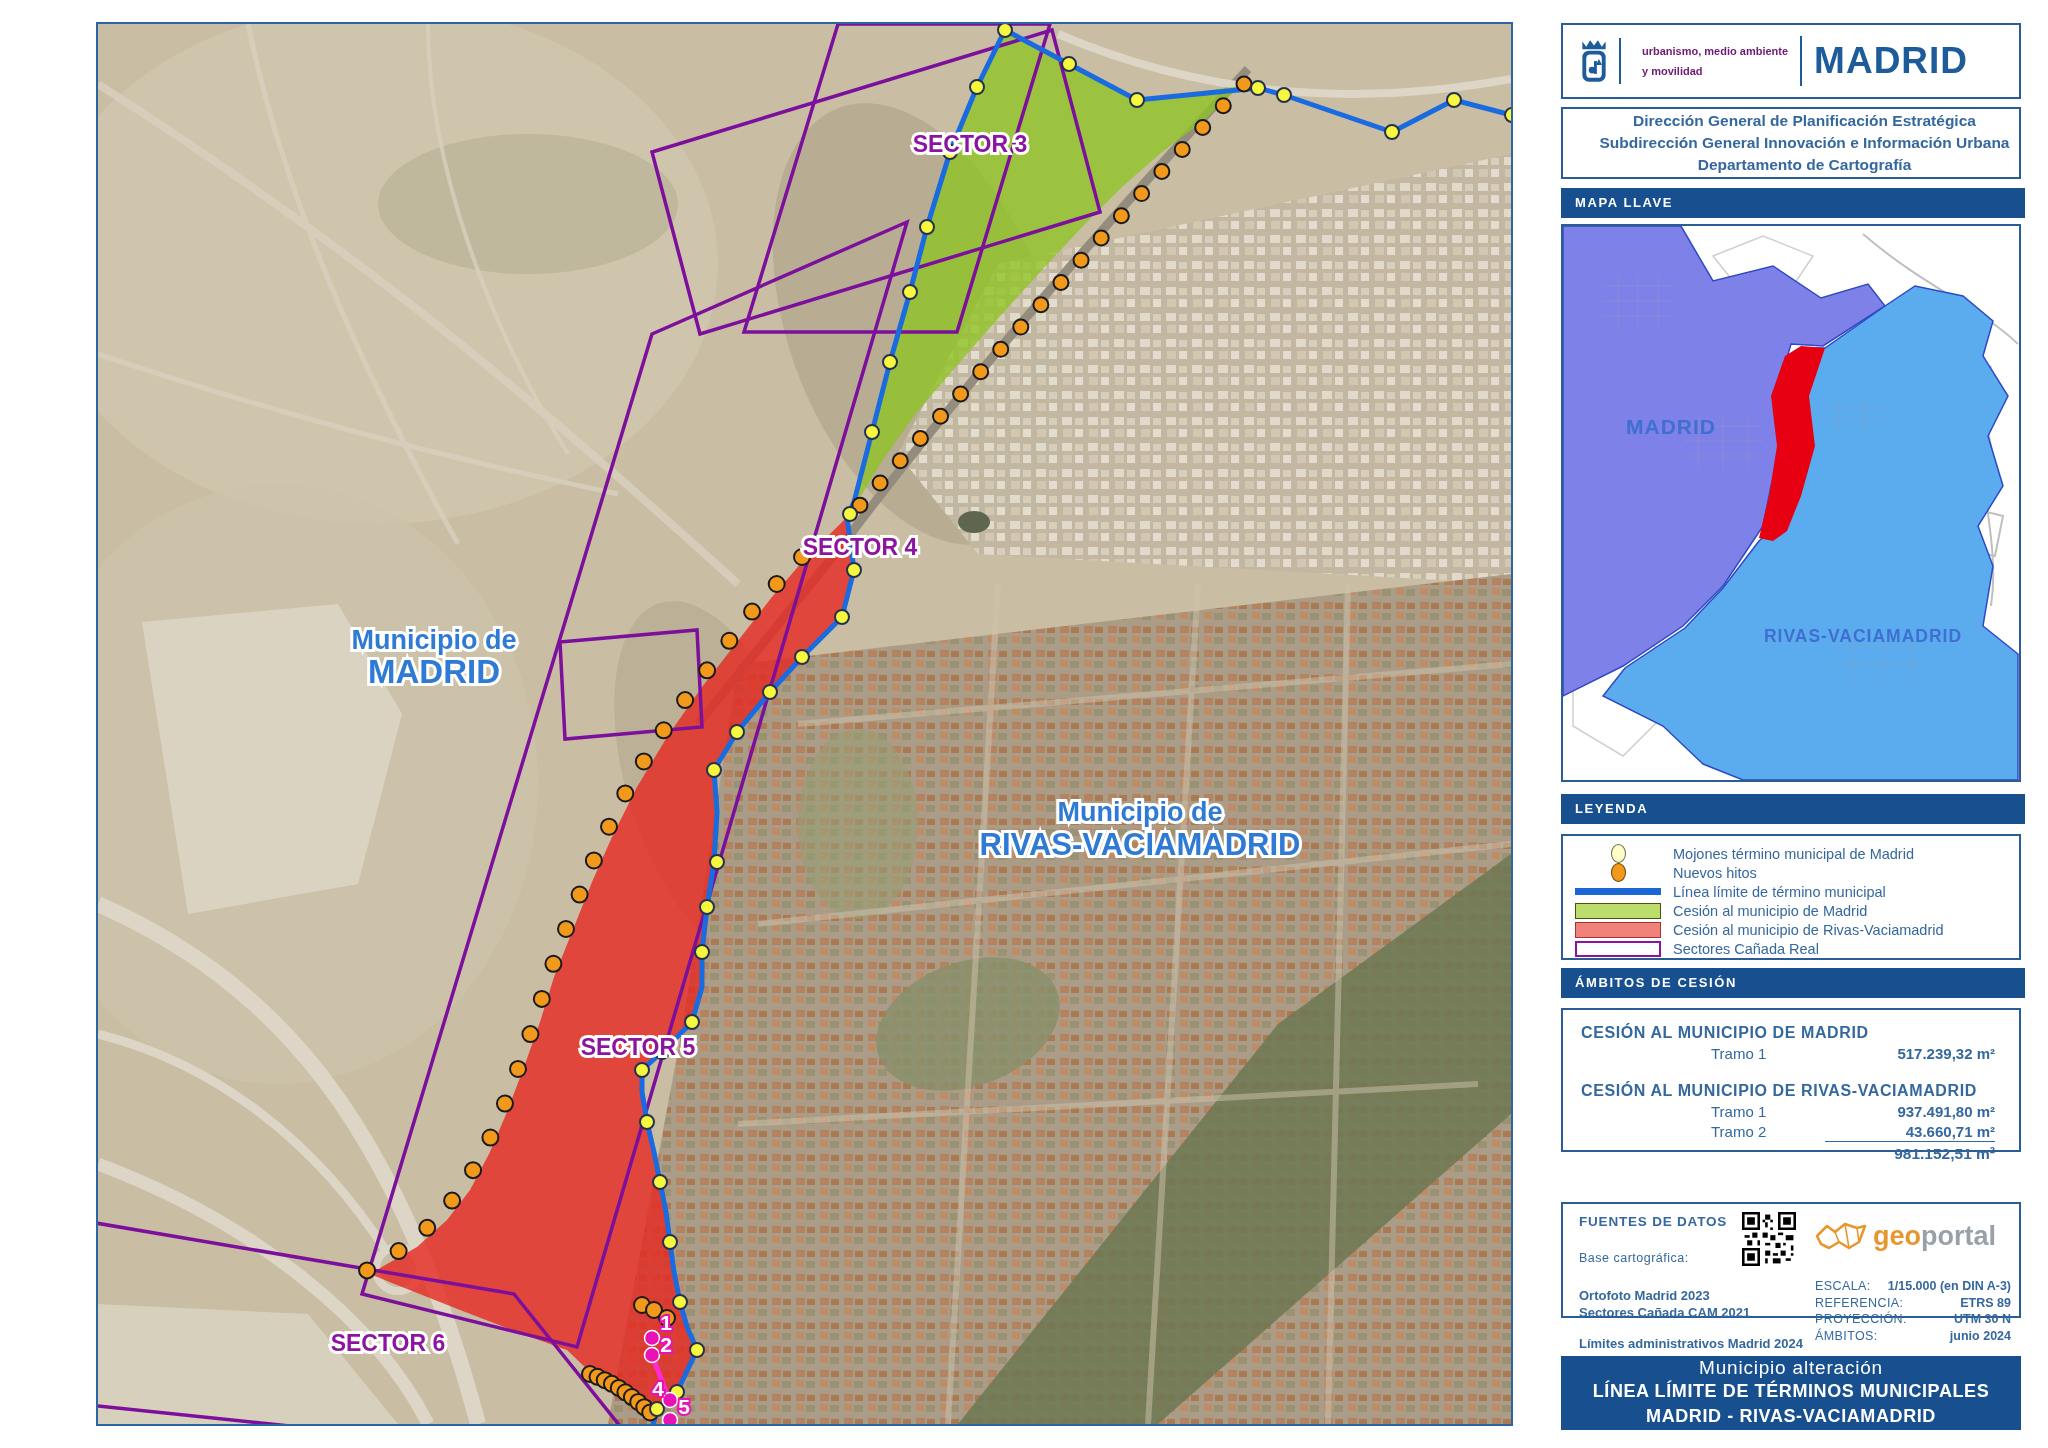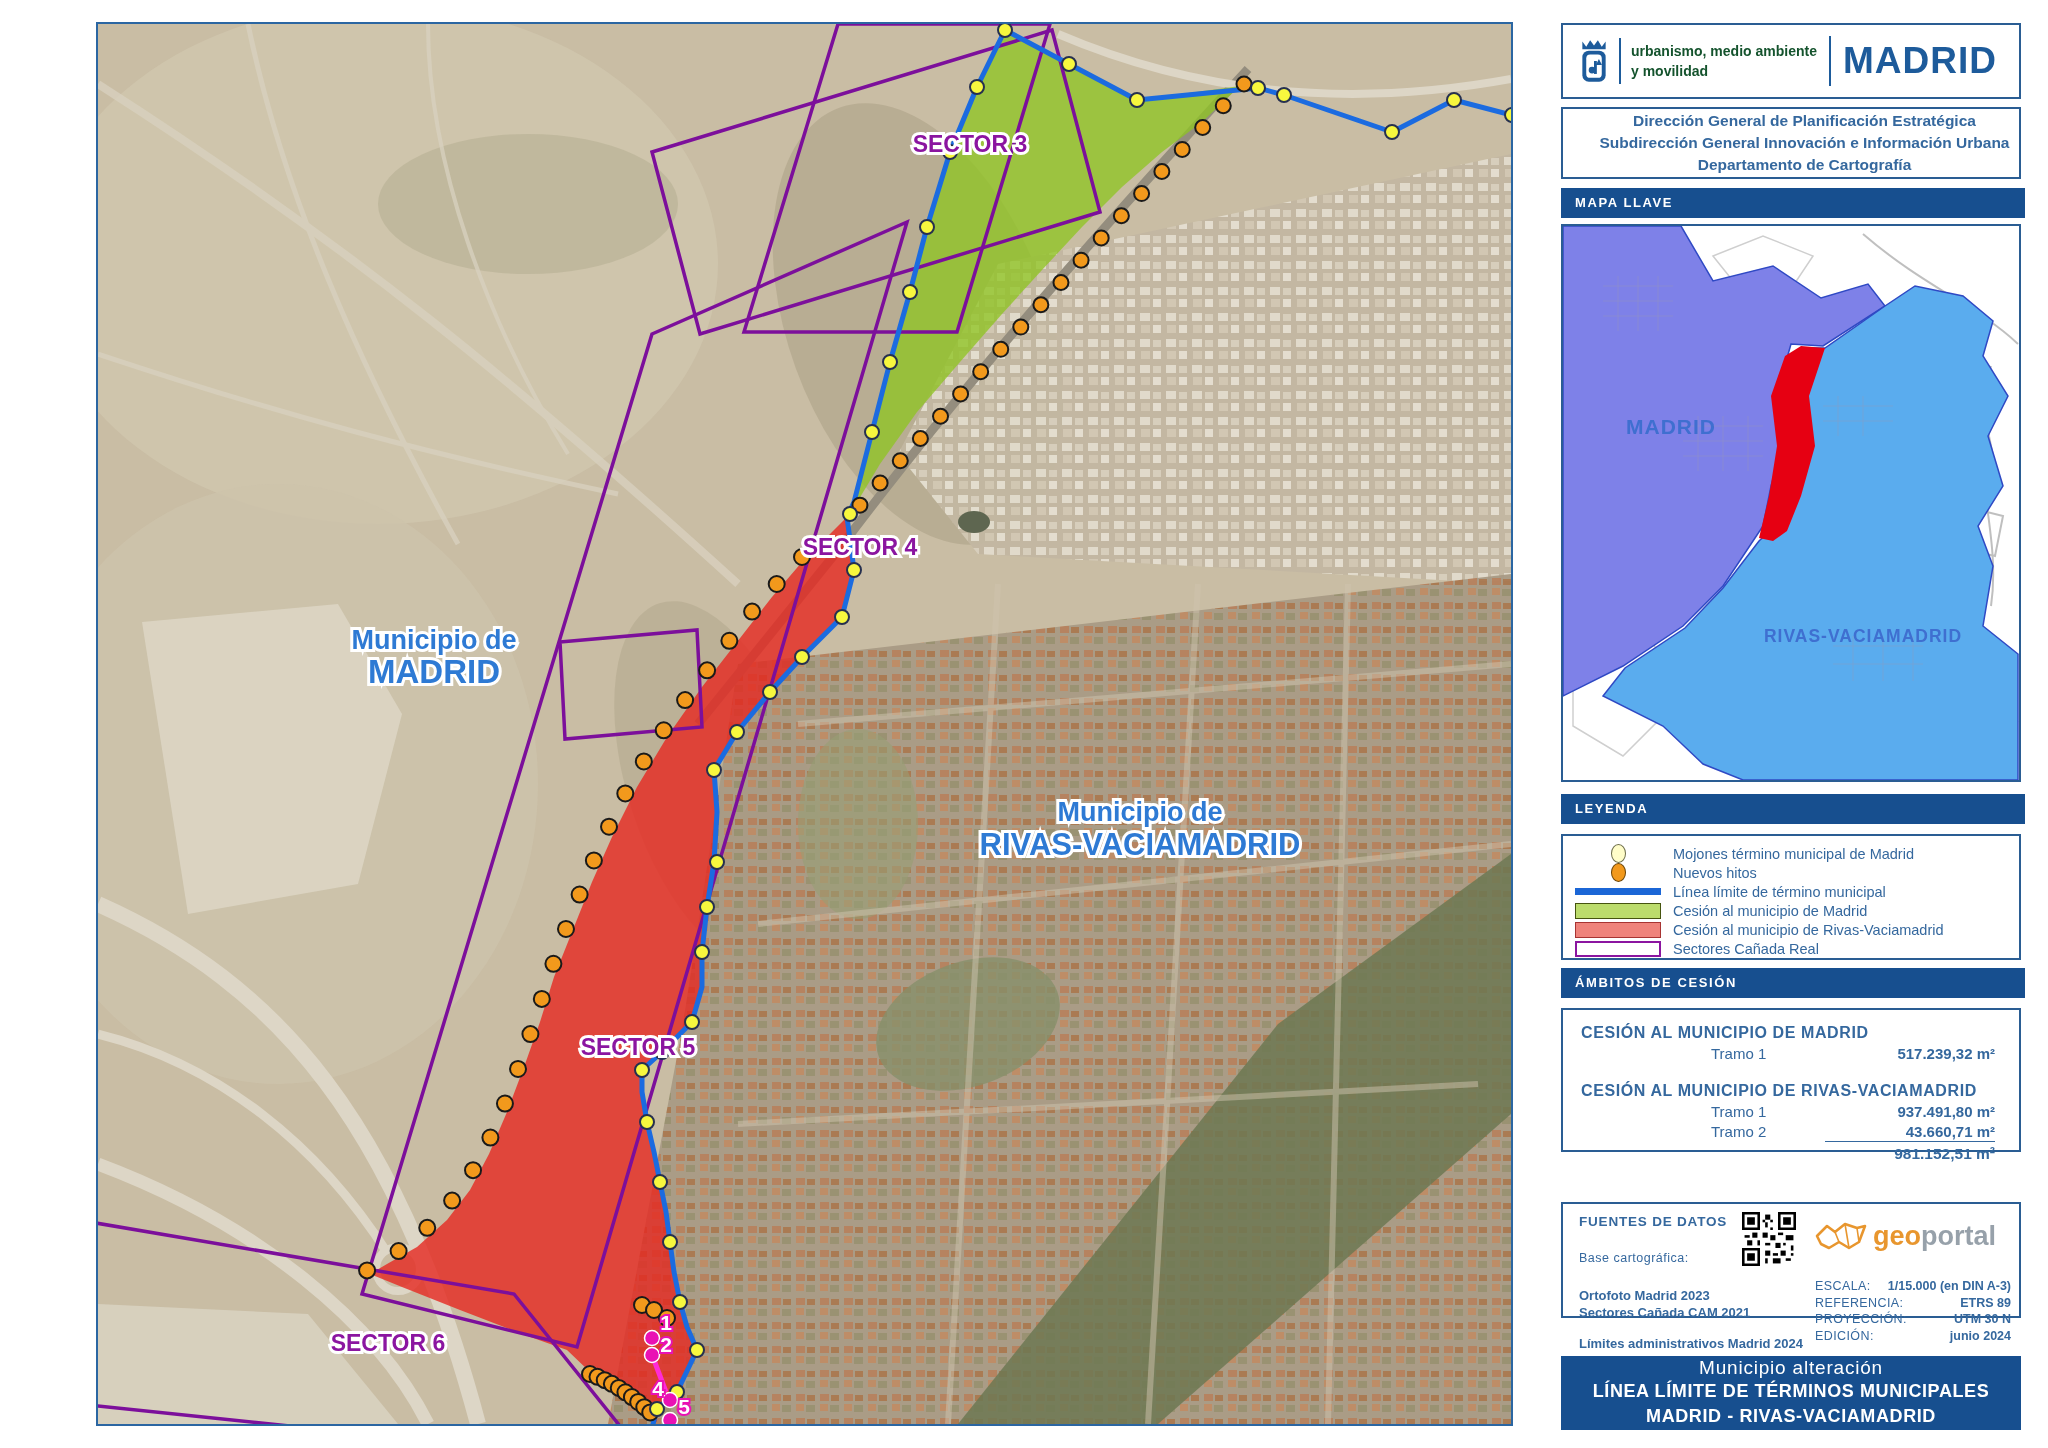--- a/index.html
+++ b/index.html
@@ -10,21 +10,21 @@
   #map-frame{position:absolute;left:96px;top:22px;width:1413px;height:1400px;border:2px solid #2b66a2;background:#c6b9a0;}
   #map-frame svg{display:block;}
 
   
   .sb-box{position:absolute;left:1561px;width:460px;background:#fff;border:2px solid #2a5d93;box-sizing:border-box;}
   .sb-bar{position:absolute;left:1561px;width:464px;height:30px;background:#174f8f;color:#fff;
           font-size:13px;font-weight:bold;letter-spacing:1.6px;line-height:30px;padding-left:14px;box-sizing:border-box;}
   #hdr-box{top:23px;height:76px;display:flex;align-items:center;padding:0 10px;}
   .crest{flex:0 0 34px;margin-left:4px;}
   .hdr-sep{width:2px;height:46px;background:#1d5b9b;margin:0 10px 0 8px;}
-  .hdr-dept{color:#14532d;font-weight:bold;font-size:14px;line-height:20px;}
+  .hdr-dept{color:#701a75;font-weight:bold;font-size:11px;line-height:20px;margin-left:11px;}
   .hdr-sep2{width:2px;height:50px;background:#1d5b9b;margin:0 12px;}
   .hdr-city{color:#1d5b9b;font-weight:bold;font-size:37px;letter-spacing:1px;}
   #org-box{top:107px;height:72px;display:flex;flex-direction:column;justify-content:center;align-items:center;}
   .org-line{color:#35689e;font-size:15.5px;font-weight:600;line-height:22px;text-align:center;padding-left:27px;}
   #bar-mapallave{top:188px;}
   #keymap-box{top:224px;height:558px;padding:0;}
   #bar-leyenda{top:794px;}
   #legend-box{top:834px;height:126px;padding:8px 0 6px 0;}
   .lrow{display:flex;align-items:center;height:19px;}
   .lsymwrap{flex:0 0 110px;display:flex;justify-content:center;}
@@ -455,21 +455,21 @@
       </div>
       <div class="meta-row">
         <span class="meta-lab">REFERENCIA:</span>
         <span class="meta-val">ETRS 89</span>
       </div>
       <div class="meta-row">
         <span class="meta-lab">PROYECCIÓN:</span>
         <span class="meta-val">UTM 30 N</span>
       </div>
       <div class="meta-row">
-        <span class="meta-lab">EDICIÓN:</span>
+        <span class="meta-lab">ÁMBITOS:</span>
         <span class="meta-val">junio 2024</span>
       </div>
     </div>
   </div>
 
   <div id="footer-box" class="sb-box">
     <div class="ft1">Municipio alteración</div>
     <div class="ft2">LÍNEA LÍMITE DE TÉRMINOS MUNICIPALES</div>
     <div class="ft2">MADRID - RIVAS-VACIAMADRID</div>
   </div>

